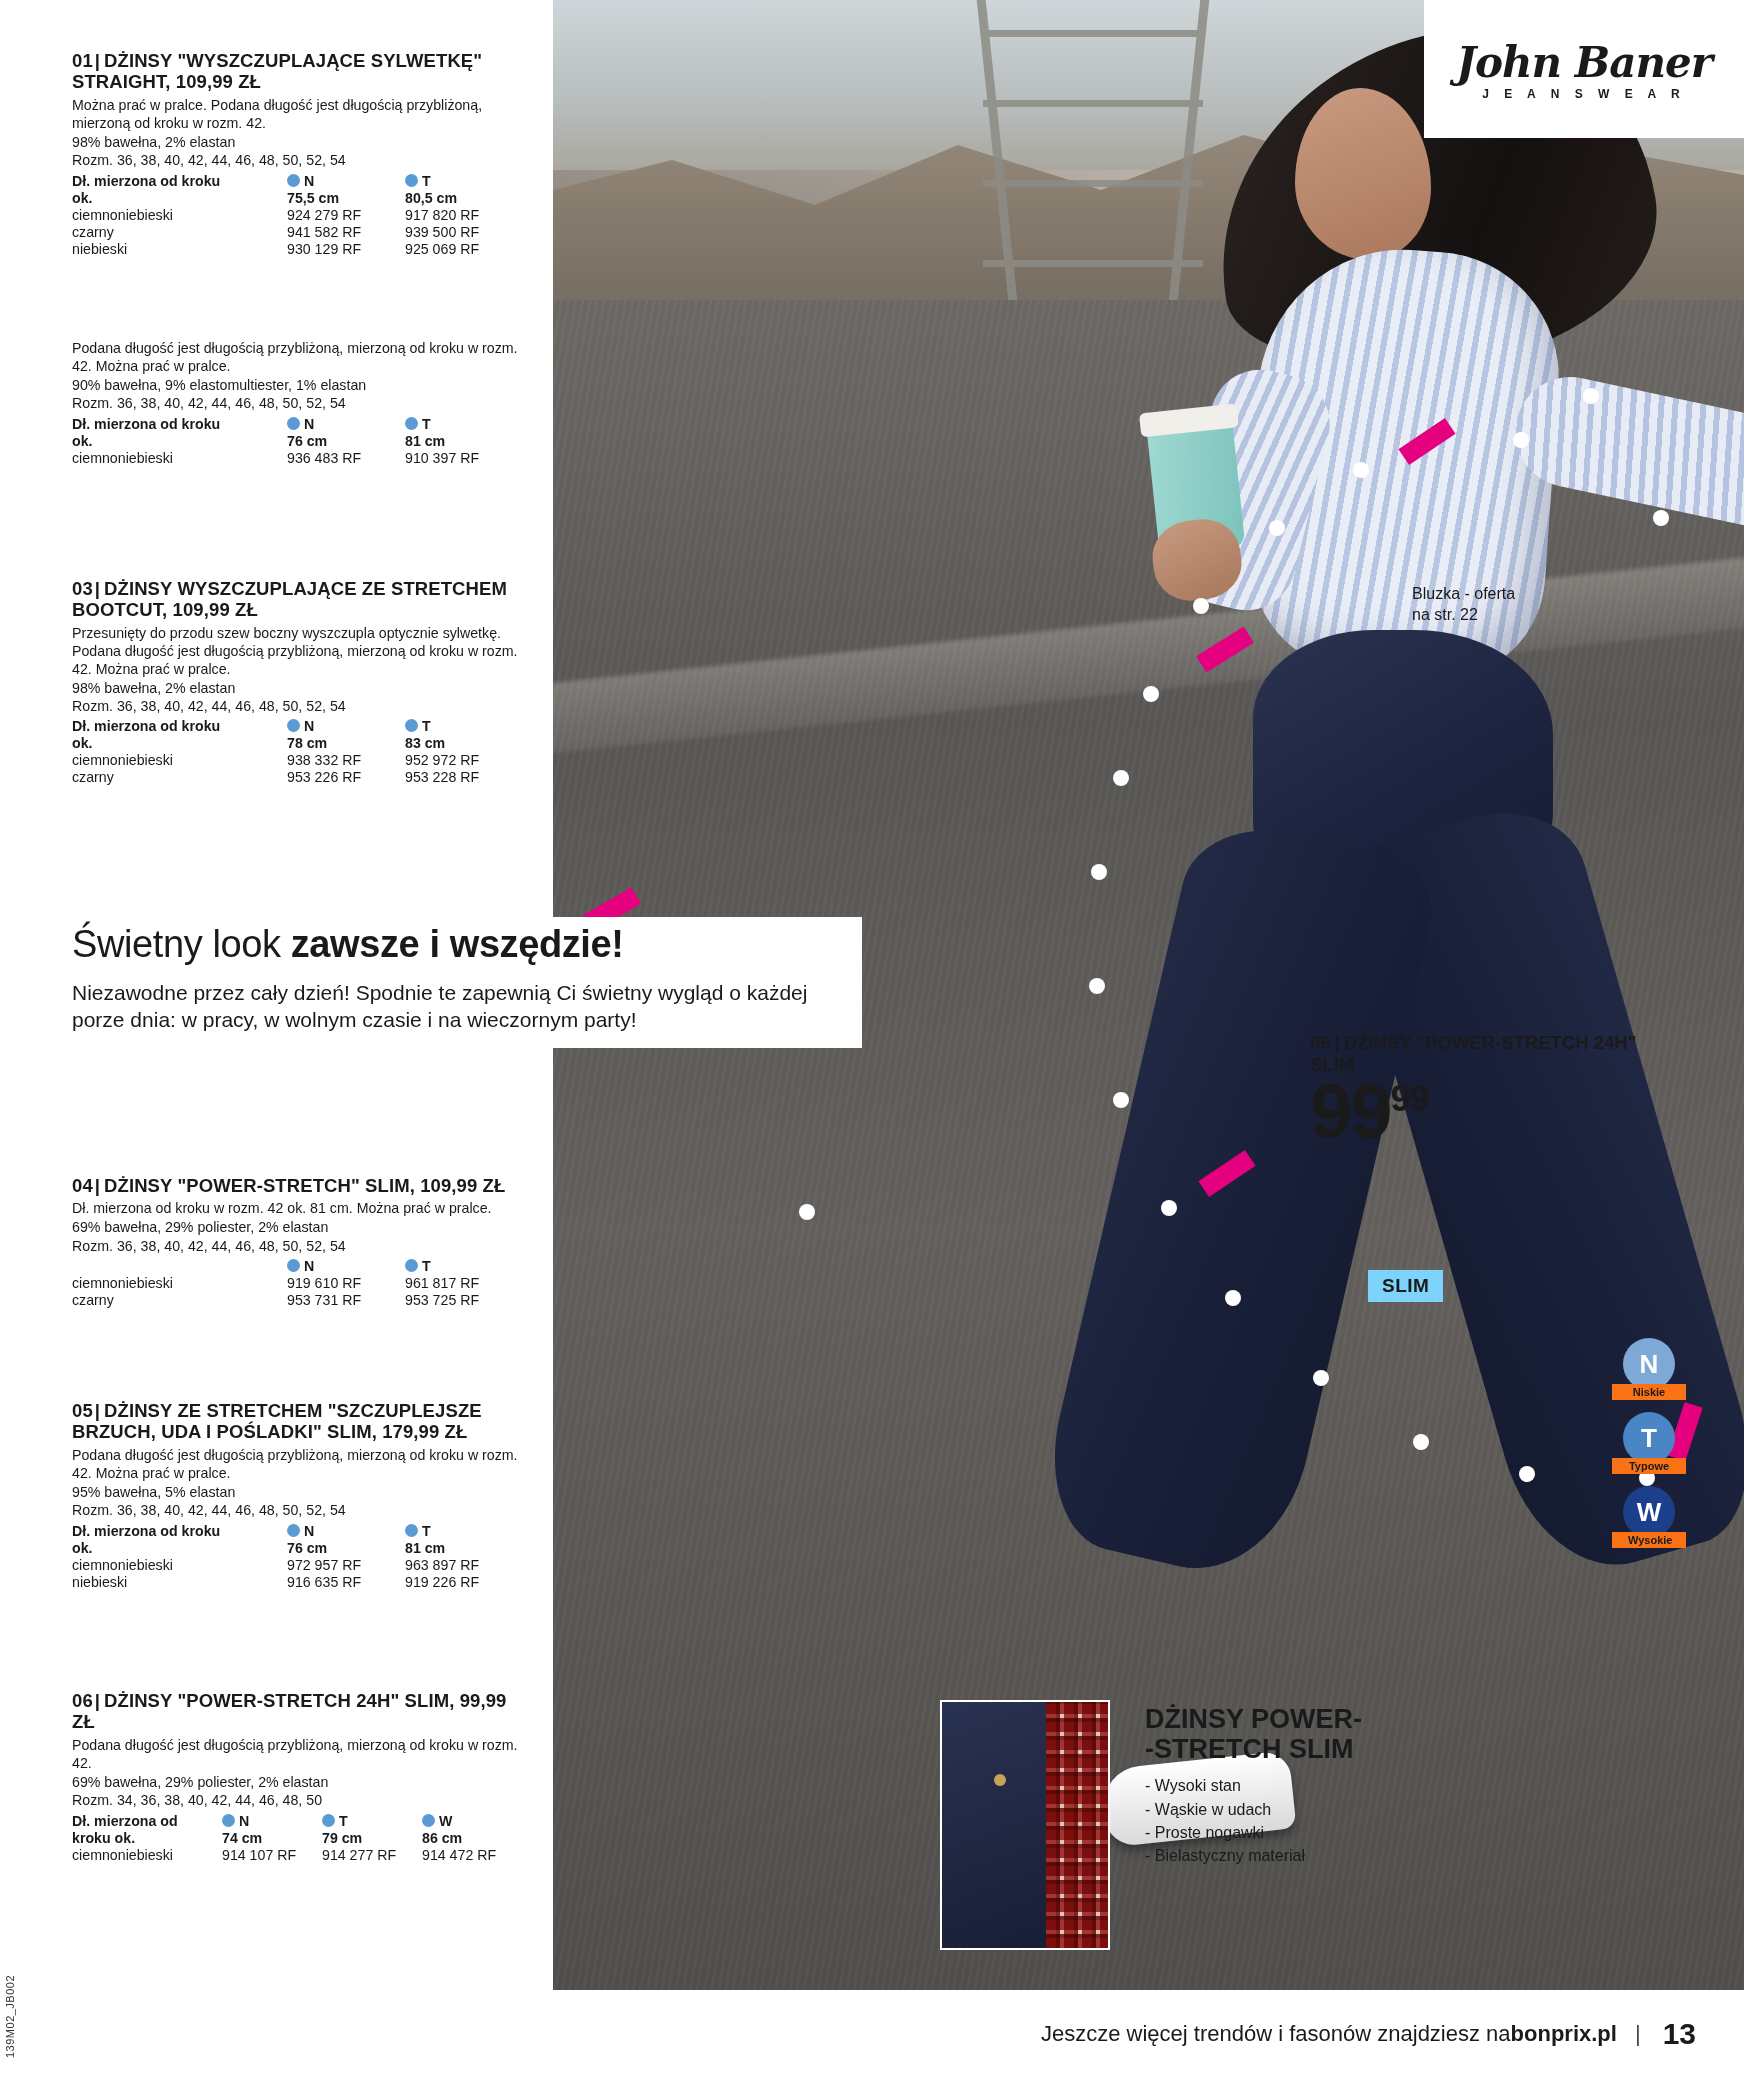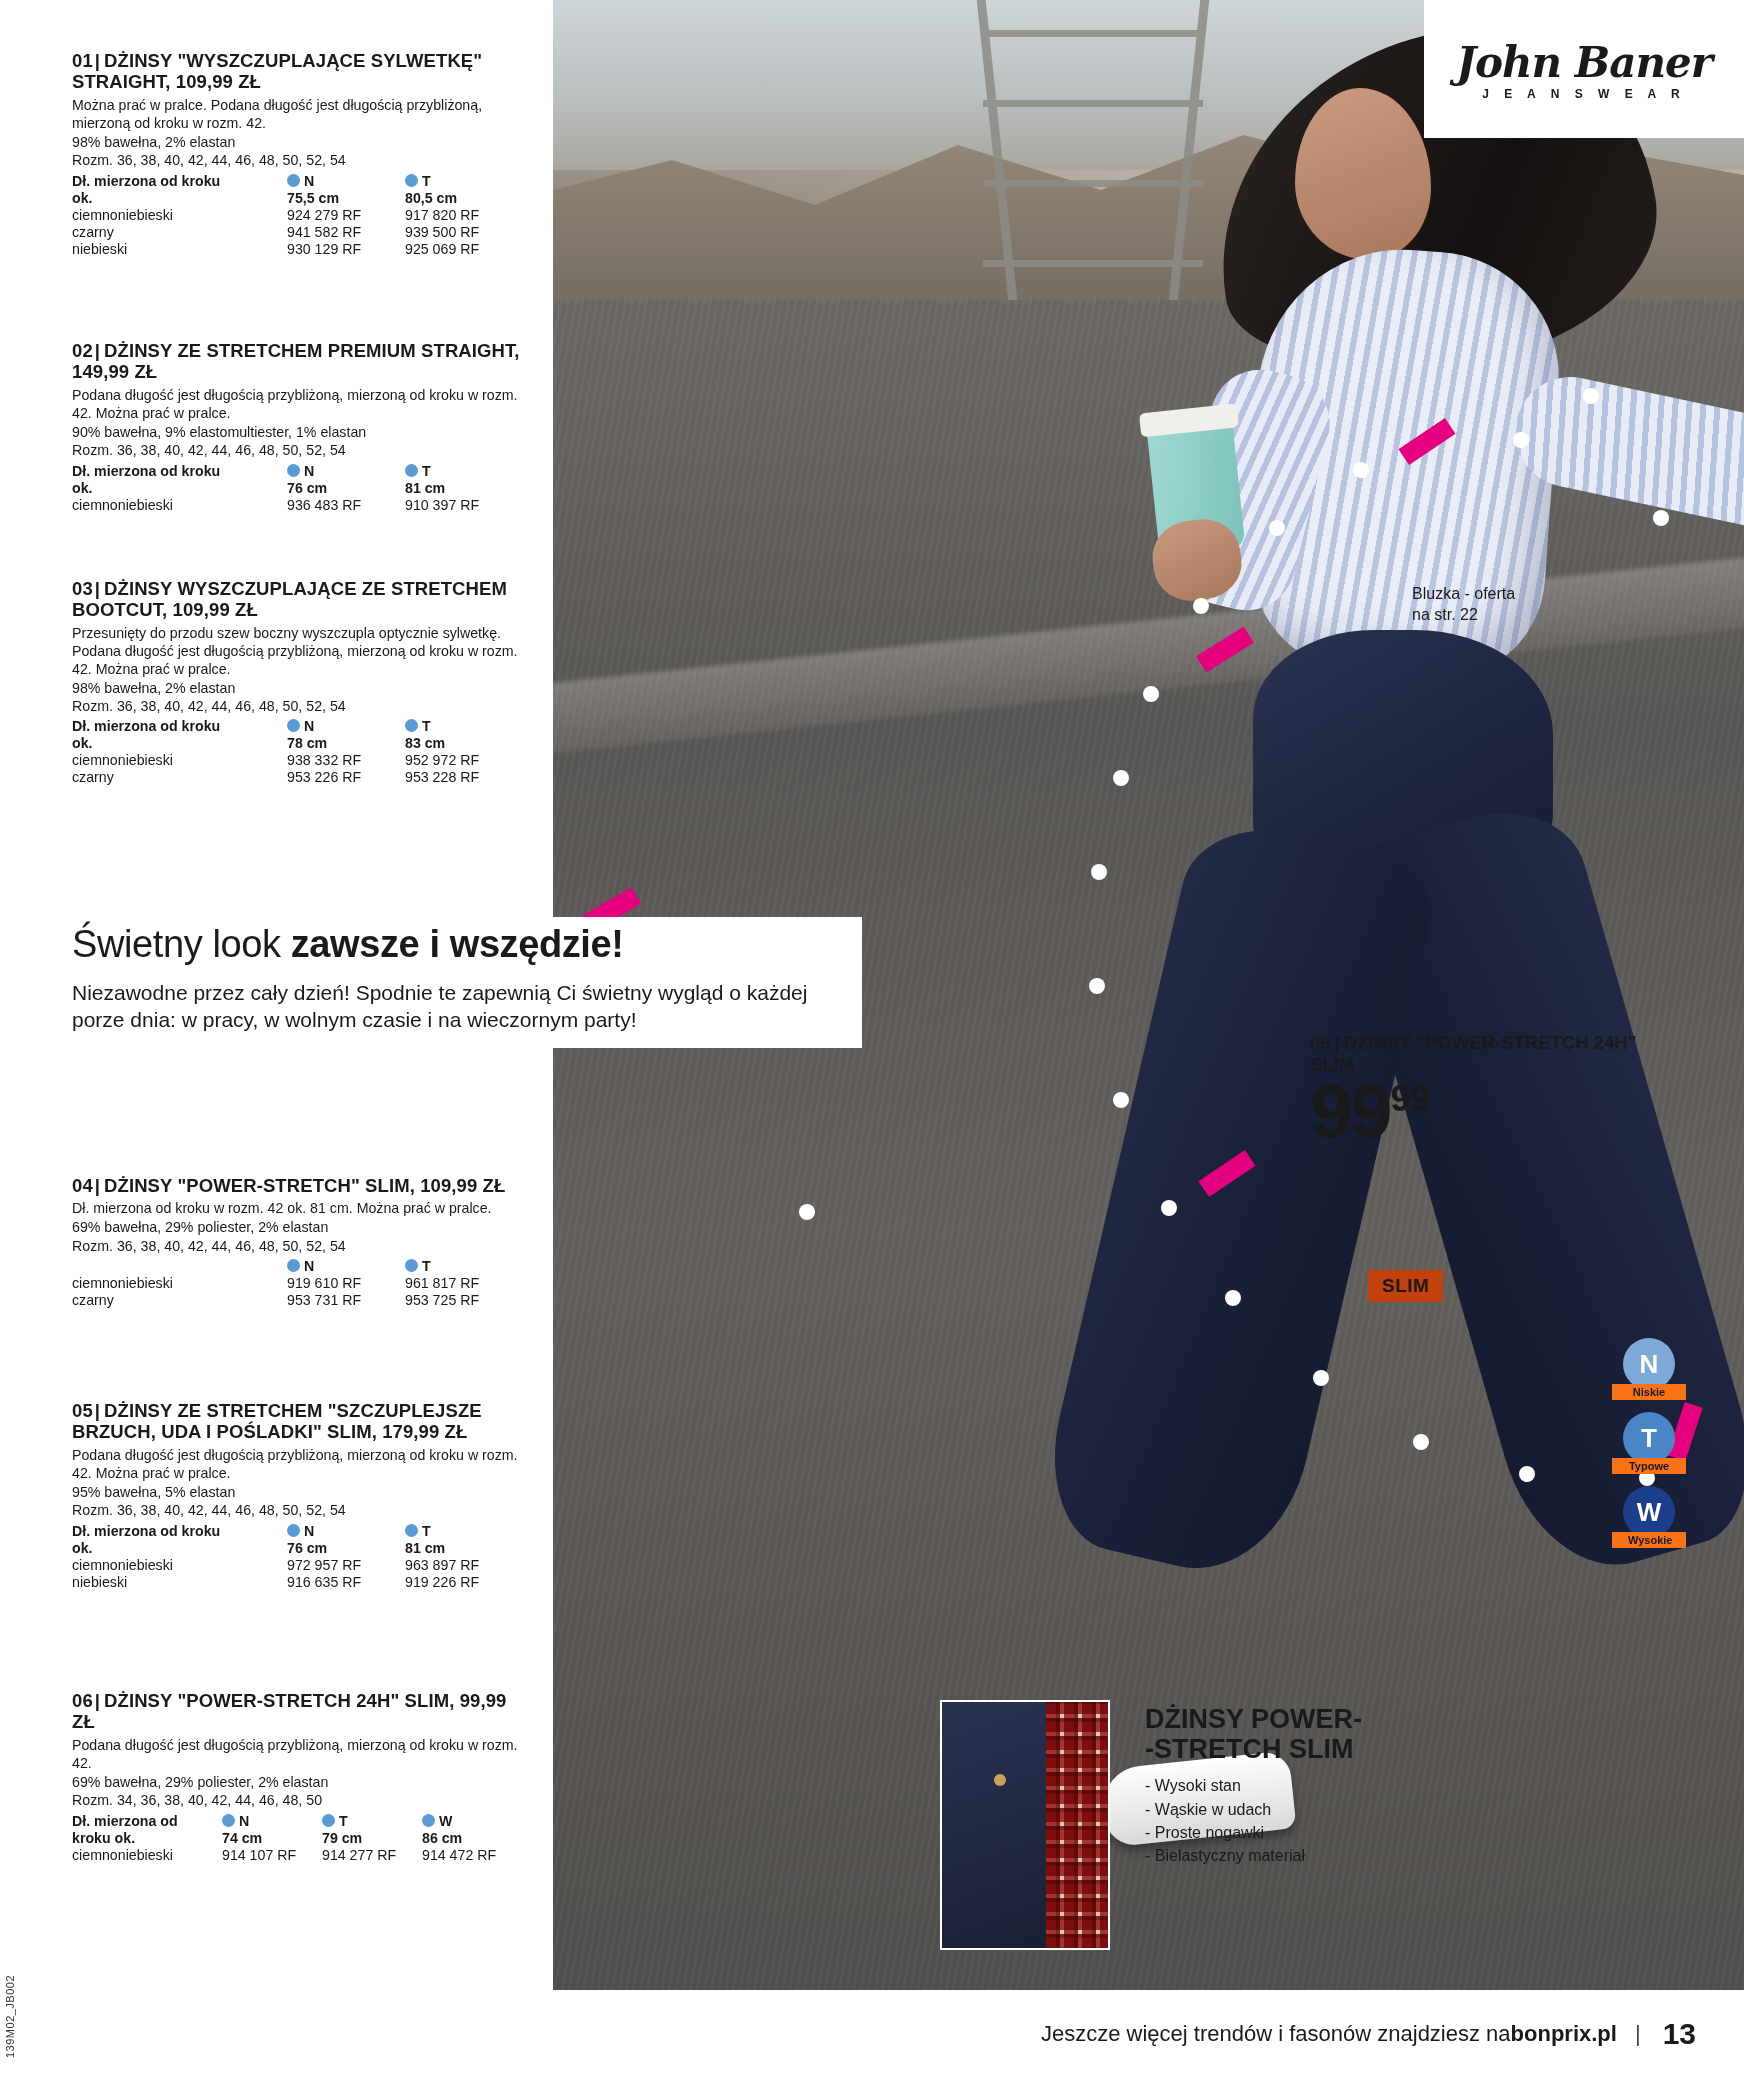--- a/index.html
+++ b/index.html
@@ -185,21 +185,21 @@
     position:absolute; left:1412px; top:584px; font-size:16px; line-height:1.3;
     color:#1a1a1a;
   }
 
   .price-block { position:absolute; left:1310px; top:1032px; width:330px; }
   .price-title { font-weight:bold; font-size:18.5px; line-height:1.18; }
   .price-big { font-family:"Liberation Sans", sans-serif; font-weight:bold; font-size:76px; line-height:.92; letter-spacing:-2px; }
   .price-big sup { font-size:36px; vertical-align:super; letter-spacing:-1px; }
 
   .slim-tag {
-    position:absolute; left:1368px; top:1270px; background:#c2410c; padding:5px 14px;
+    position:absolute; left:1368px; top:1270px; background:#7dd3fc; padding:5px 14px;
     font-size:19px; font-weight:bold; letter-spacing:.5px;
   }
 
   .fit-icons { position:absolute; left:1612px; top:1338px; width:80px; }
   .fit { width:74px; margin-bottom:12px; text-align:center; }
   .fit .circle {
     width:52px; height:52px; border-radius:50%; margin:0 auto;
     color:#fff; font-weight:bold; font-size:26px; line-height:52px;
   }
   .fit .cap {
@@ -345,23 +345,20 @@
       <tr>
         <td class="c1">niebieski</td>
         <td class="c2">930 129 RF</td>
         <td class="c3">925 069 RF</td>
       </tr>
     </tbody>
       </table>
   </div>
 
   <div class="block" style="top:340px">
-    <div class="num-title">
-      <span class="num">02</span><span class="bar">|</span><span>DŻINSY ZE STRETCHEM PREMIUM STRAIGHT, 149,99 ZŁ</span>
-    </div>
     <div class="desc">Podana długość jest długością przybliżoną, mierzoną od kroku w rozm. 42. Można prać w pralce.</div>
     <div class="spec">90% bawełna, 9% elastomultiester, 1% elastan</div>
     <div class="sizes">Rozm.  36, 38, 40, 42, 44, 46, 48, 50, 52, 54</div>
     <table class="tbl">
       <tbody>
           <tr class="hdr">
         <td class="c1">Dł. mierzona od kroku</td>
         <td class="c2"><span class="badge-dot"></span><span>N</span></td>
         <td class="c3"><span class="badge-dot"></span><span>T</span></td>
       </tr>

